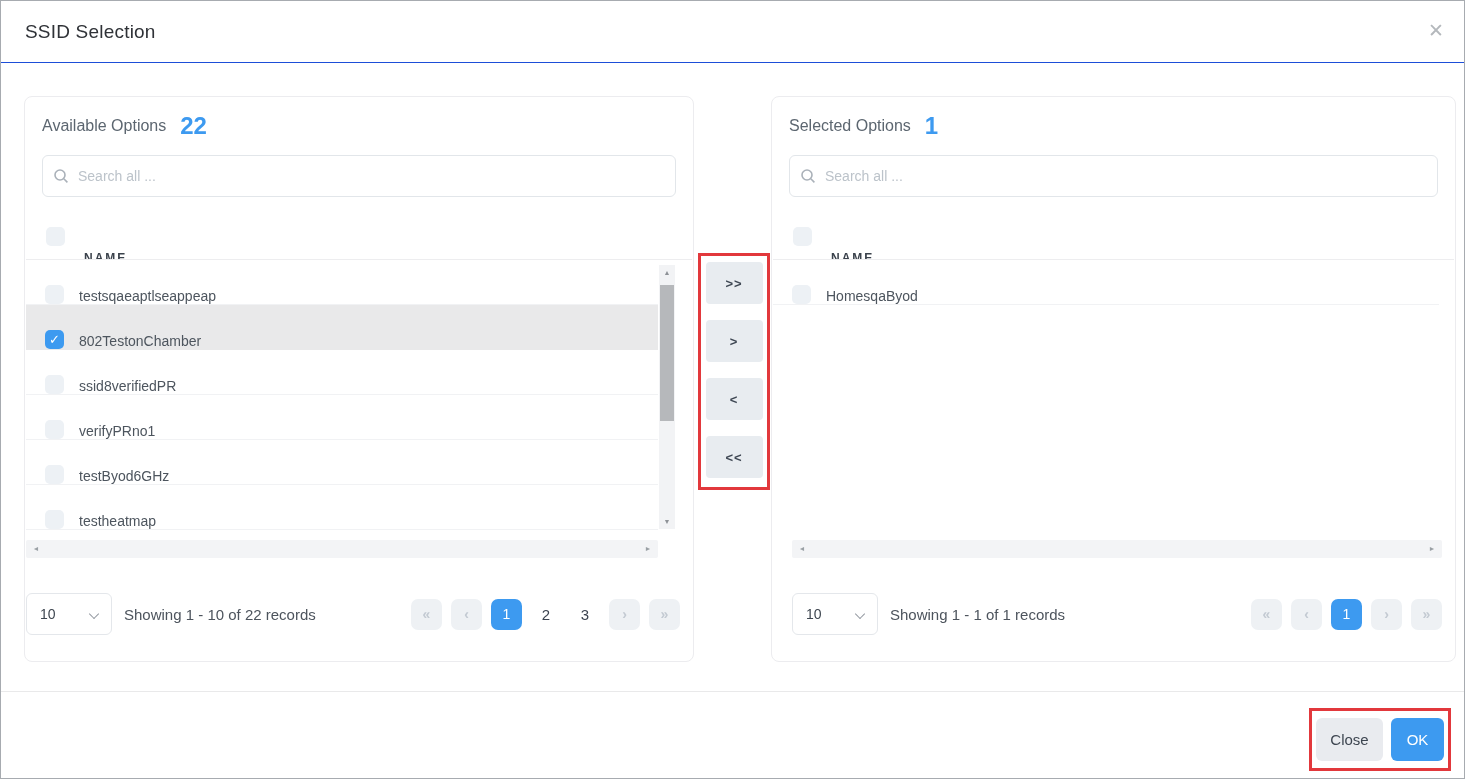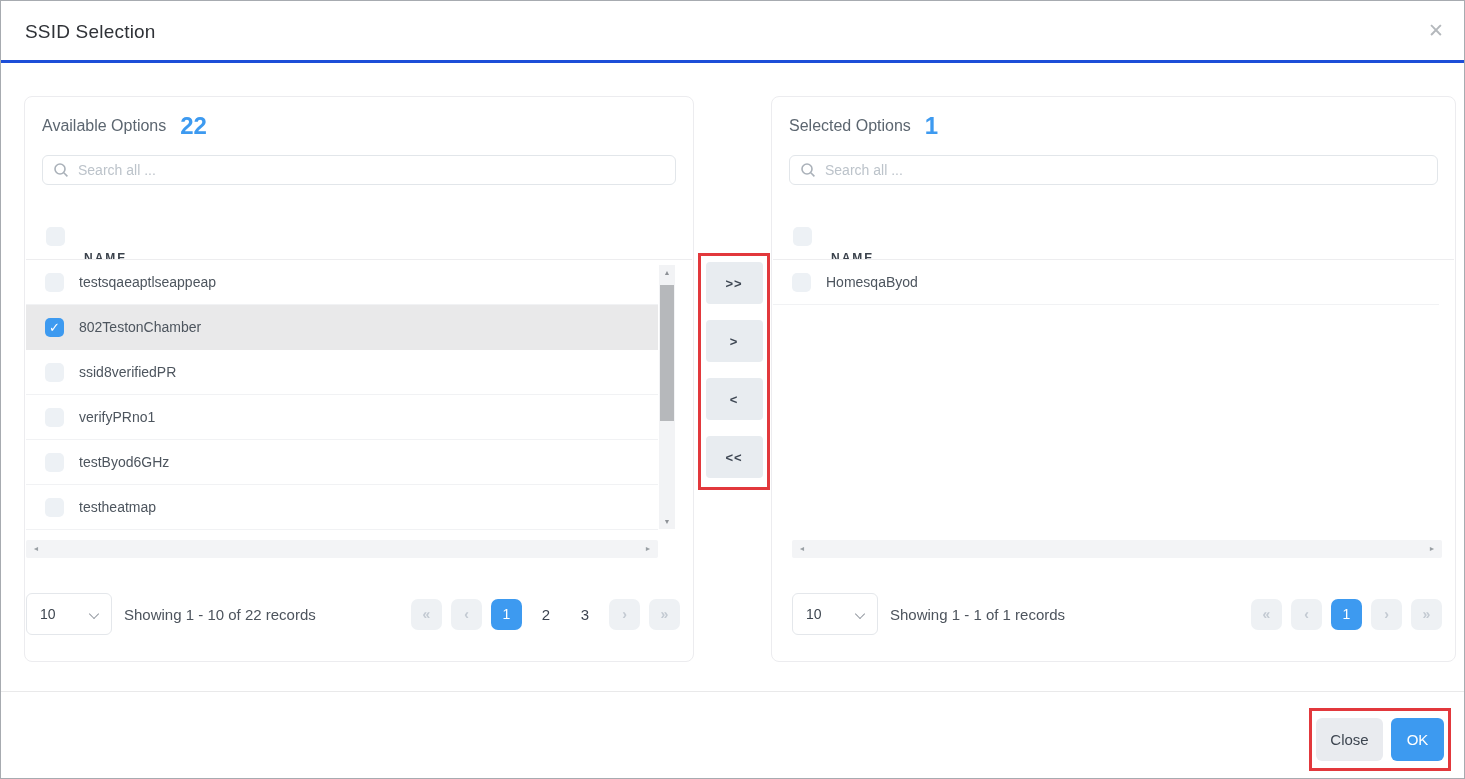--- a/index.html
+++ b/index.html
@@ -6,52 +6,52 @@
   html,body { background:#fff; }
   body { font-family: "Liberation Sans", "DejaVu Sans", sans-serif; }
   :root { --accent:#3d9af0; --red:#e2383c; }
 
   .modal {
     position: relative; width: 1465px; height: 779px;
     background: #fff; border: 1px solid #a7abb0; overflow: hidden;
   }
 
   
-  .mheader { position:absolute; top:0; left:0; right:0; height:62px; border-bottom:3px solid #1d4ed8; }
+  .mheader { position:absolute; top:0; left:0; right:0; height:62px; border-bottom:1px solid #1d4ed8; }
   .mtitle { position:absolute; left:24px; top:20px; font-size:19px; color:#2f3237; letter-spacing:.2px; }
   .mclose { position:absolute; right:20px; top:20px; font-size:19px; color:#b4b8bc; cursor:pointer; line-height:1; }
 
   
   .panel { position:absolute; top:95px; height:566px; border:1px solid #ececef; border-radius:8px; background:#fff; }
   .panel.left  { left:23px;  width:670px; }
   .panel.right { left:770px; width:685px; }
 
   .opts-head { position:absolute; top:15px; left:17px; display:flex; align-items:center; }
   .opts-label { font-size:16px; color:#5c6670; }
   .opts-count { margin-left:14px; font-size:24px; color:var(--accent); font-weight:600; }
 
-  .searchbox { position:absolute; top:58px; left:17px; right:17px; height:30px;
+  .searchbox { position:absolute; top:58px; left:17px; right:17px; height:42px;
     border:1px solid #e2e6ea; border-radius:6px; display:flex; align-items:center; padding:0 10px; background:#fff; }
   .searchbox svg { flex:0 0 auto; margin-right:9px; }
   .searchbox input { border:0; outline:0; flex:1; font-size:14px; color:#4d555e; font-family:inherit; background:transparent; }
   .searchbox input::placeholder { color:#bcc3ca; }
 
   .thead { position:absolute; top:124px; left:21px; height:30px; display:flex; align-items:center; }
   .thead .colname { margin-left:19px; font-size:12px; font-weight:bold; letter-spacing:2px; color:#3b424c;margin-top:44px; }
   .thead-divider { position:absolute; top:162px; left:1px; right:1px; height:1px; background:#ededef; }
 
   .checkbox { width:19px; height:19px; border-radius:5px; background:#edf1f5; position:relative; cursor:pointer; flex:0 0 auto; }
   .checkbox .check { display:none; position:absolute; inset:0; color:#fff; font-size:13px; line-height:19px; text-align:center; }
   .checkbox.checked { background:var(--accent); }
   .checkbox.checked .check { display:block; }
 
   .rows { position:absolute; top:163px; left:1px; }
   .panel.left  .rows { right:35px; }
   .panel.right .rows { right:16px; }
-  .trow { height:45px; display:flex; align-items:center; padding-left:19px; border-bottom:1px solid #f1f2f4; background:#fff; cursor:pointer; }
+  .trow { height:45px; display:flex; align-items:flex-end; padding-left:19px; border-bottom:1px solid #f1f2f4; background:#fff; cursor:pointer; }
   .trow.selected { background:#e9e9ea; border-bottom-color:#e9e9ea; }
   .trow .rname { margin-left:15px; font-size:14px; color:#4d555e; }
 
   
   .vscroll { position:absolute; top:168px; right:18px; width:16px; height:264px; background:#f2f3f5; }
   .vs-arrow { position:absolute; left:0; width:16px; height:15px; font-size:7px; color:#8e9297; text-align:center; line-height:15px; cursor:pointer; }
   .vs-arrow.up { top:0; } .vs-arrow.down { bottom:0; }
   .vs-thumb { position:absolute; left:1px; width:14px; top:20px; height:136px; background:#b6b8bb; cursor:pointer; }
 
   

